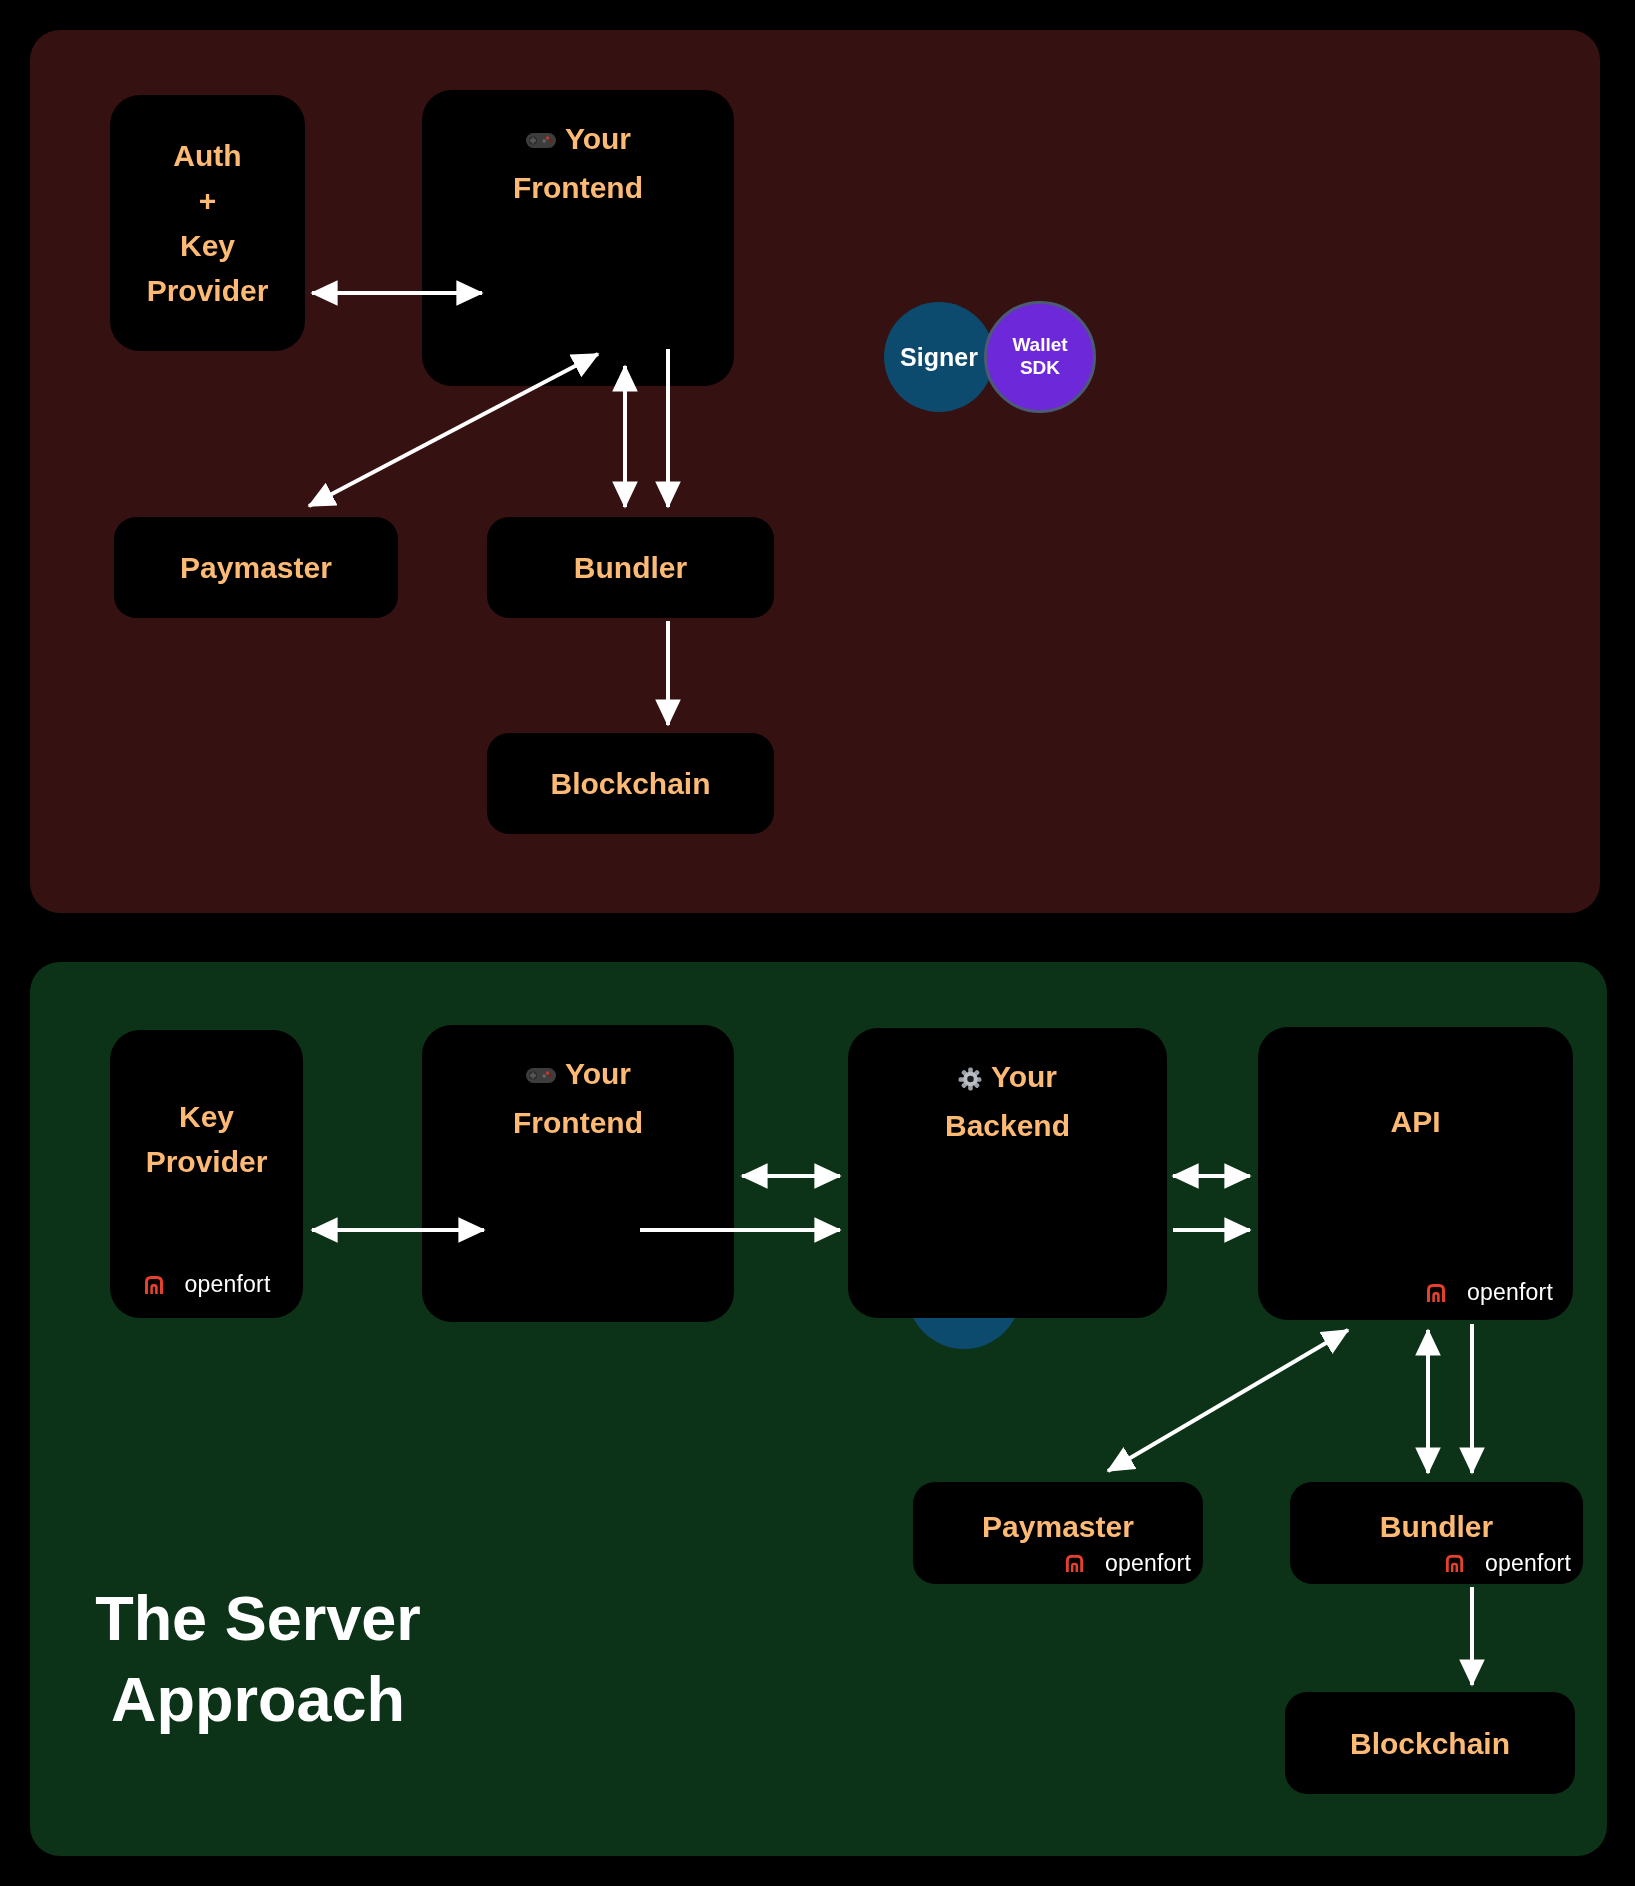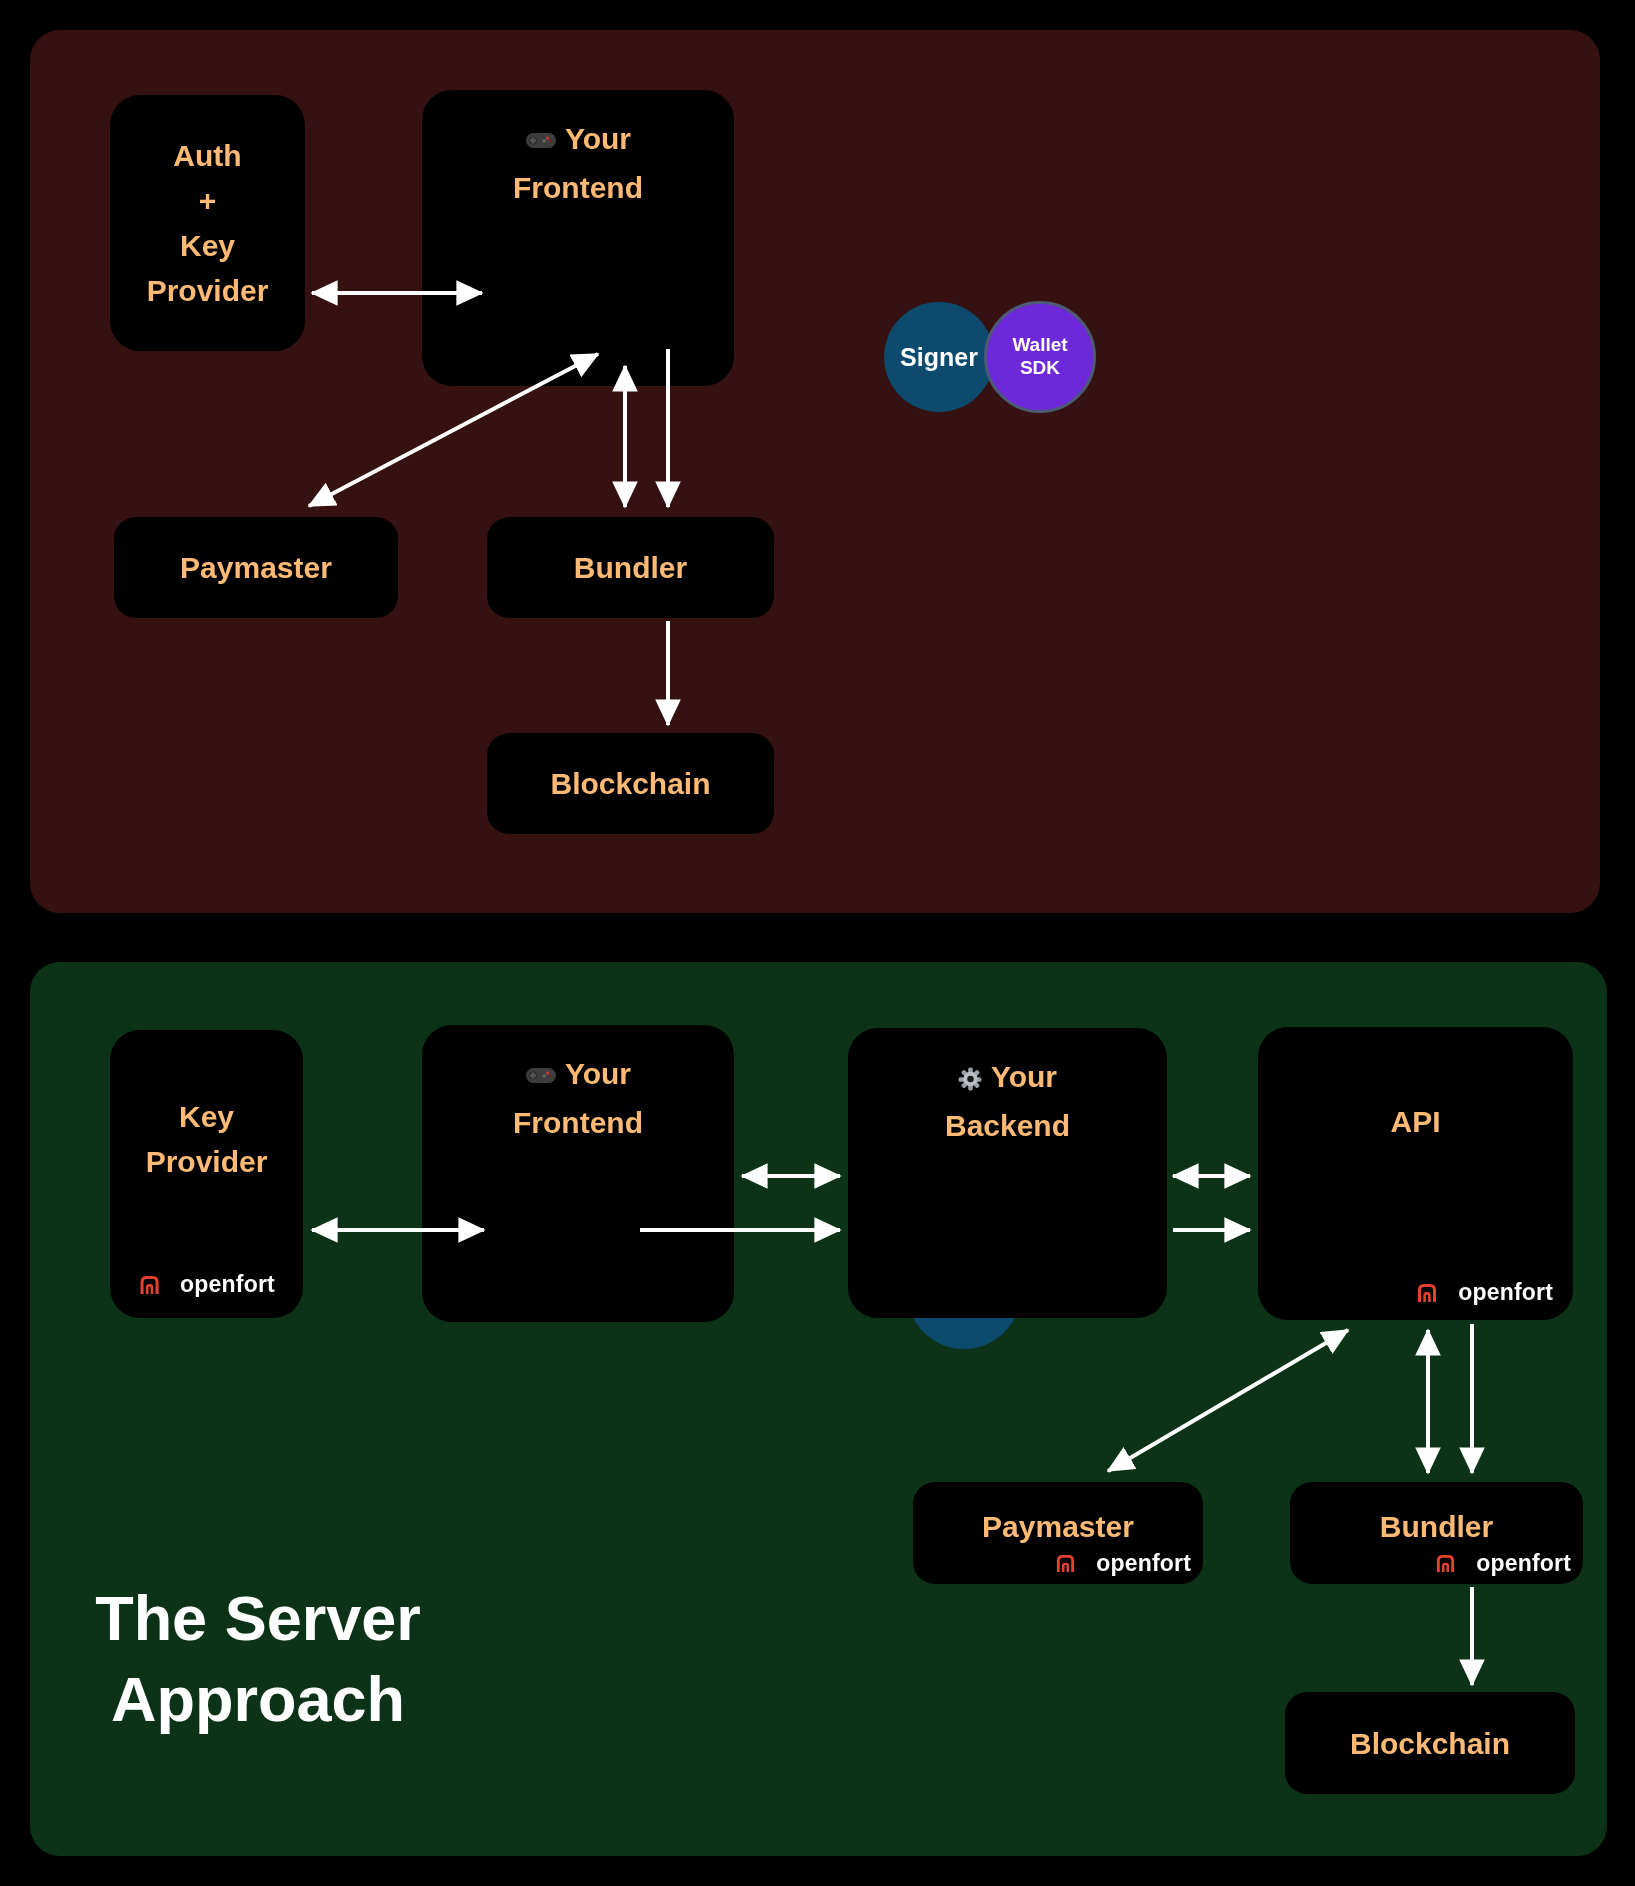--- a/index.html
+++ b/index.html
@@ -14,21 +14,21 @@
   .lbl{white-space:pre-line;text-align:center;font-weight:700;font-size:30px;line-height:1.5;color:#fdba74;}
   .boxtitle{position:absolute;top:26px;left:0;right:0;text-align:center;font-weight:700;font-size:30px;line-height:1.45;}
   .boxtitle .lbl{display:inline;}
   .icon{display:inline-block;vertical-align:-4px;margin-right:8px;}
   .circle{position:absolute;border-radius:50%;display:flex;align-items:center;justify-content:center;
           font-weight:700;text-align:center;}
   .signer{background:#0c4a6e;font-size:25px;}
   .sdk{background:#6d28d9;border:3px solid #4d5a76;font-size:19px;line-height:1.2;white-space:pre-line;}
   .bigtitle{position:absolute;margin:0;font-size:63px;font-weight:700;line-height:1.28;text-align:center;color:#fff;}
   .brand{position:absolute;display:inline-flex;align-items:center;gap:20px;
-         font-size:23px;font-weight:700;letter-spacing:.2px;color:#fff;justify-content:space-between;}
+         font-size:23px;font-weight:400;letter-spacing:.2px;color:#fff;justify-content:space-between;}
   .arrows{position:absolute;left:0;top:0;pointer-events:none;}
 </style>
 </head>
 <body>
 
 <svg width="0" height="0" style="position:absolute">
   <defs>
     <g id="openfort-mark">
       <path d="M3.5,20 L3.5,8 Q3.5,3.5 8,3.5 L14,3.5 Q18.5,3.5 18.5,8 L18.5,20" fill="none" stroke="#e5412c" stroke-width="3"></path>
       <path d="M8.6,20 L8.6,13.5 Q8.6,11.4 10.7,11.4 L11.3,11.4 Q13.4,11.4 13.4,13.5 L13.4,20" fill="none" stroke="#e5412c" stroke-width="2.6"></path>

